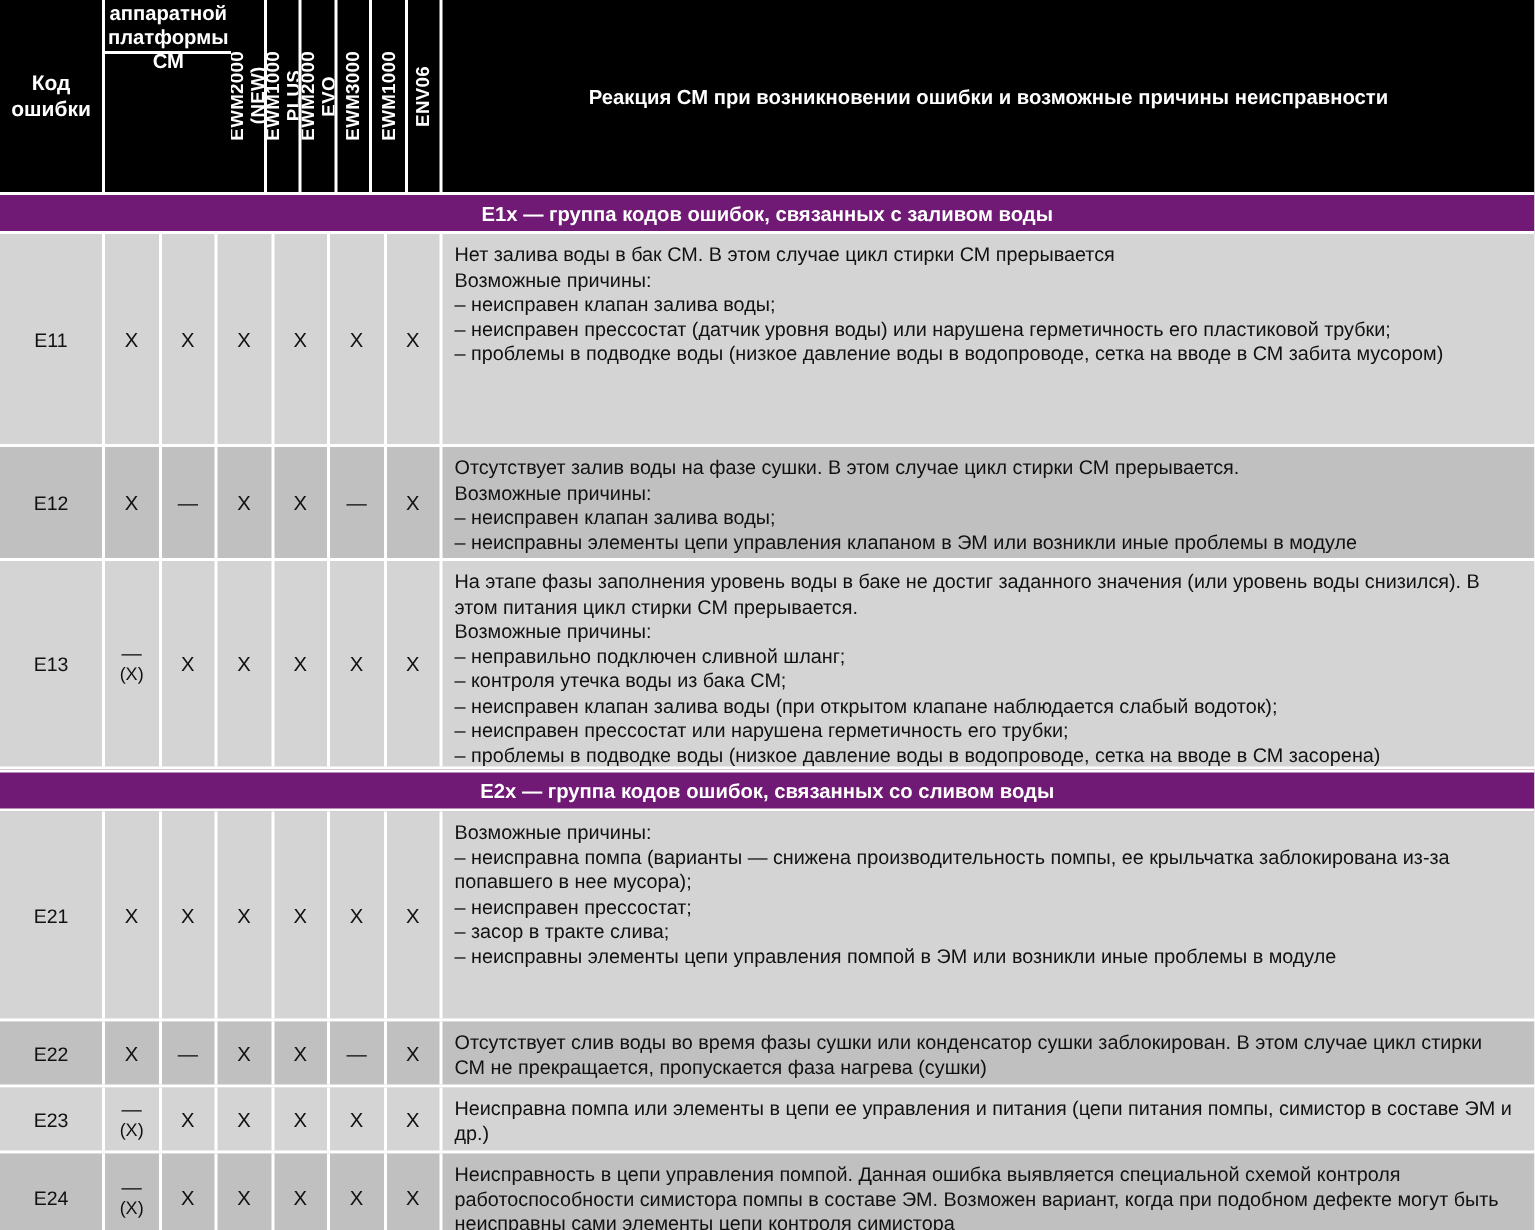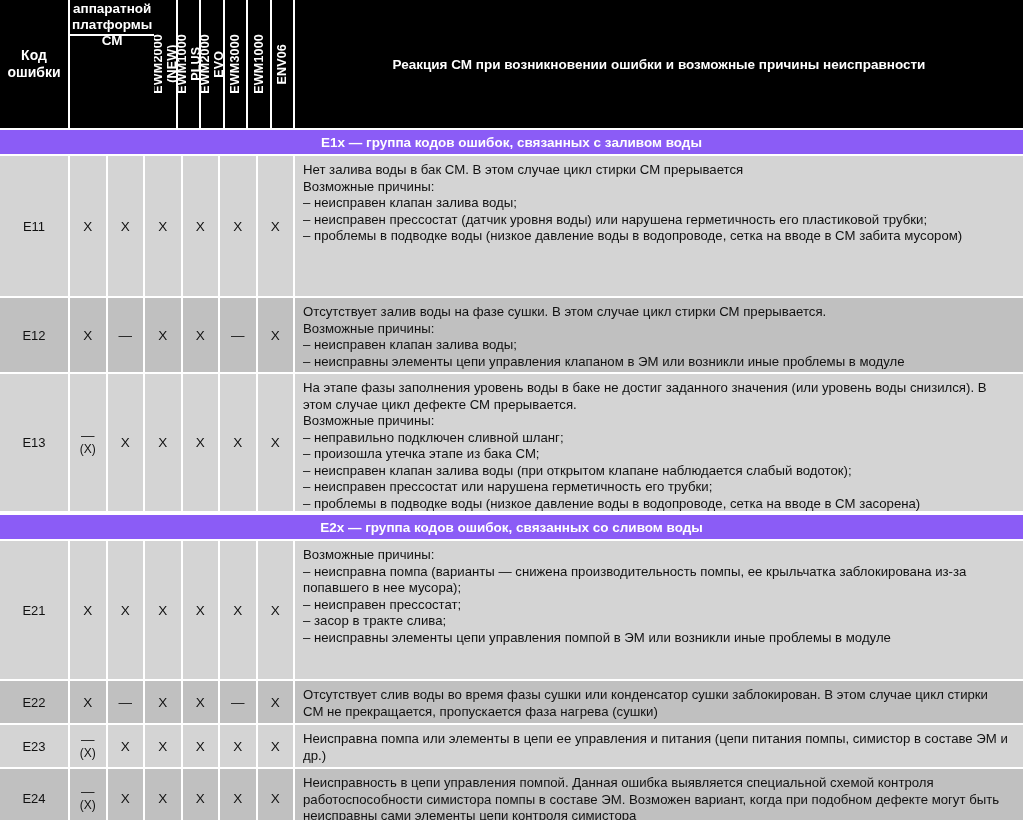--- a/index.html
+++ b/index.html
@@ -98,21 +98,21 @@
     justify-content: center;
     text-align: left;
     font-weight: bold;
     font-size: 13.5px;
     padding: 0 10px;
     box-sizing: border-box;
   }
 
   
   .group-band {
-    background: #8b5cf6;
+    background: #701a75;
     color: #ffffff;
     height: 28px;
     flex: 0 0 28px;
     display: flex;
     align-items: center;
     justify-content: center;
     font-weight: bold;
     font-size: 13.5px;
     border-top: 2px solid #ffffff;
     border-bottom: 2px solid #ffffff;
@@ -287,24 +287,24 @@
             <span class="m1">X</span>
           </div>
           <div class="td-mark">
             <span class="m1">X</span>
           </div>
           <div class="td-mark">
             <span class="m1">X</span>
           </div>
         </div>
         <div class="td-desc">
-          <div class="line">На этапе фазы заполнения уровень воды в баке не достиг заданного значения (или уровень воды снизился). В этом случае цикл дефекте СМ прерывается.</div>
+          <div class="line">На этапе фазы заполнения уровень воды в баке не достиг заданного значения (или уровень воды снизился). В этом питания цикл стирки СМ прерывается.</div>
           <div class="line">Возможные причины:</div>
           <div class="line">– неправильно подключен сливной шланг;</div>
-          <div class="line">– произошла утечка этапе из бака СМ;</div>
+          <div class="line">– контроля утечка воды из бака СМ;</div>
           <div class="line">– неисправен клапан залива воды (при открытом клапане наблюдается слабый водоток);</div>
           <div class="line">– неисправен прессостат или нарушена герметичность его трубки;</div>
           <div class="line">– проблемы в подводке воды (низкое давление воды в водопроводе, сетка на вводе в СМ засорена)</div>
         </div>
       </div>
       <div class="group-band">E2x — группа кодов ошибок, связанных со сливом воды</div>
       <div class="trow light" style="height: 140px; flex: 0 0 140px;">
         <div class="td-code">E21</div>
         <div class="td-marks">
           <div class="td-mark">

